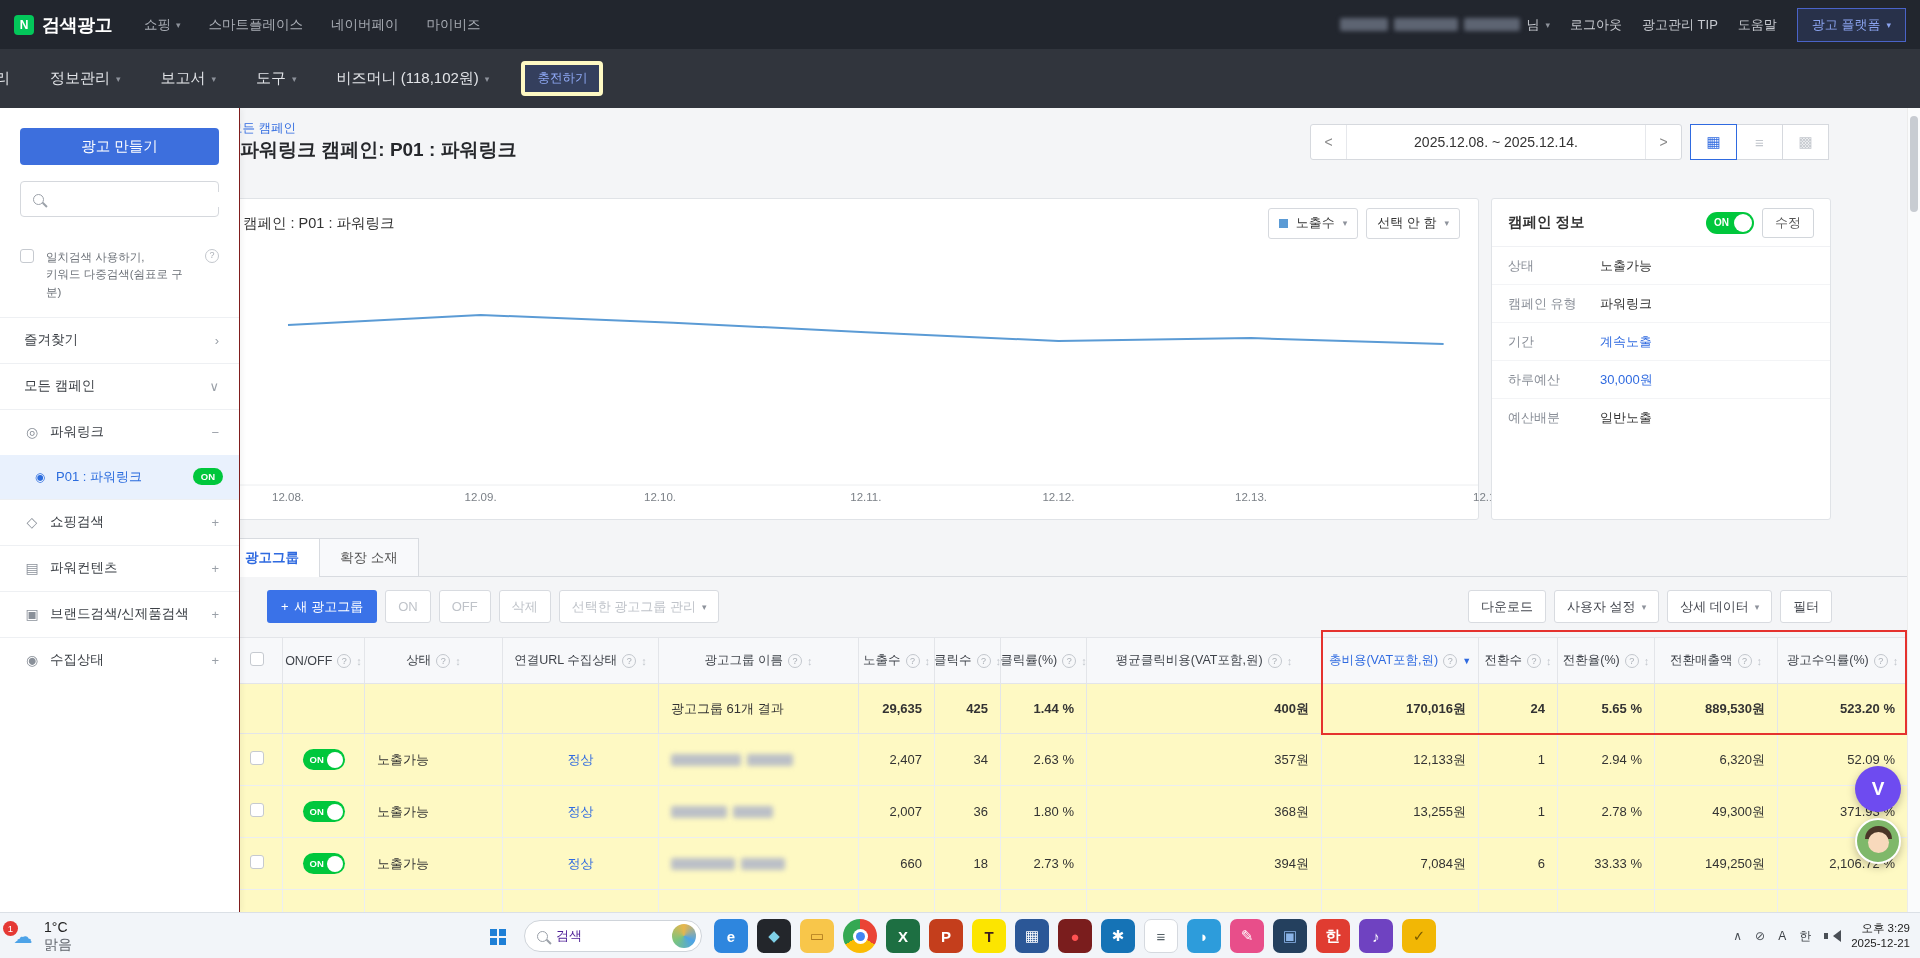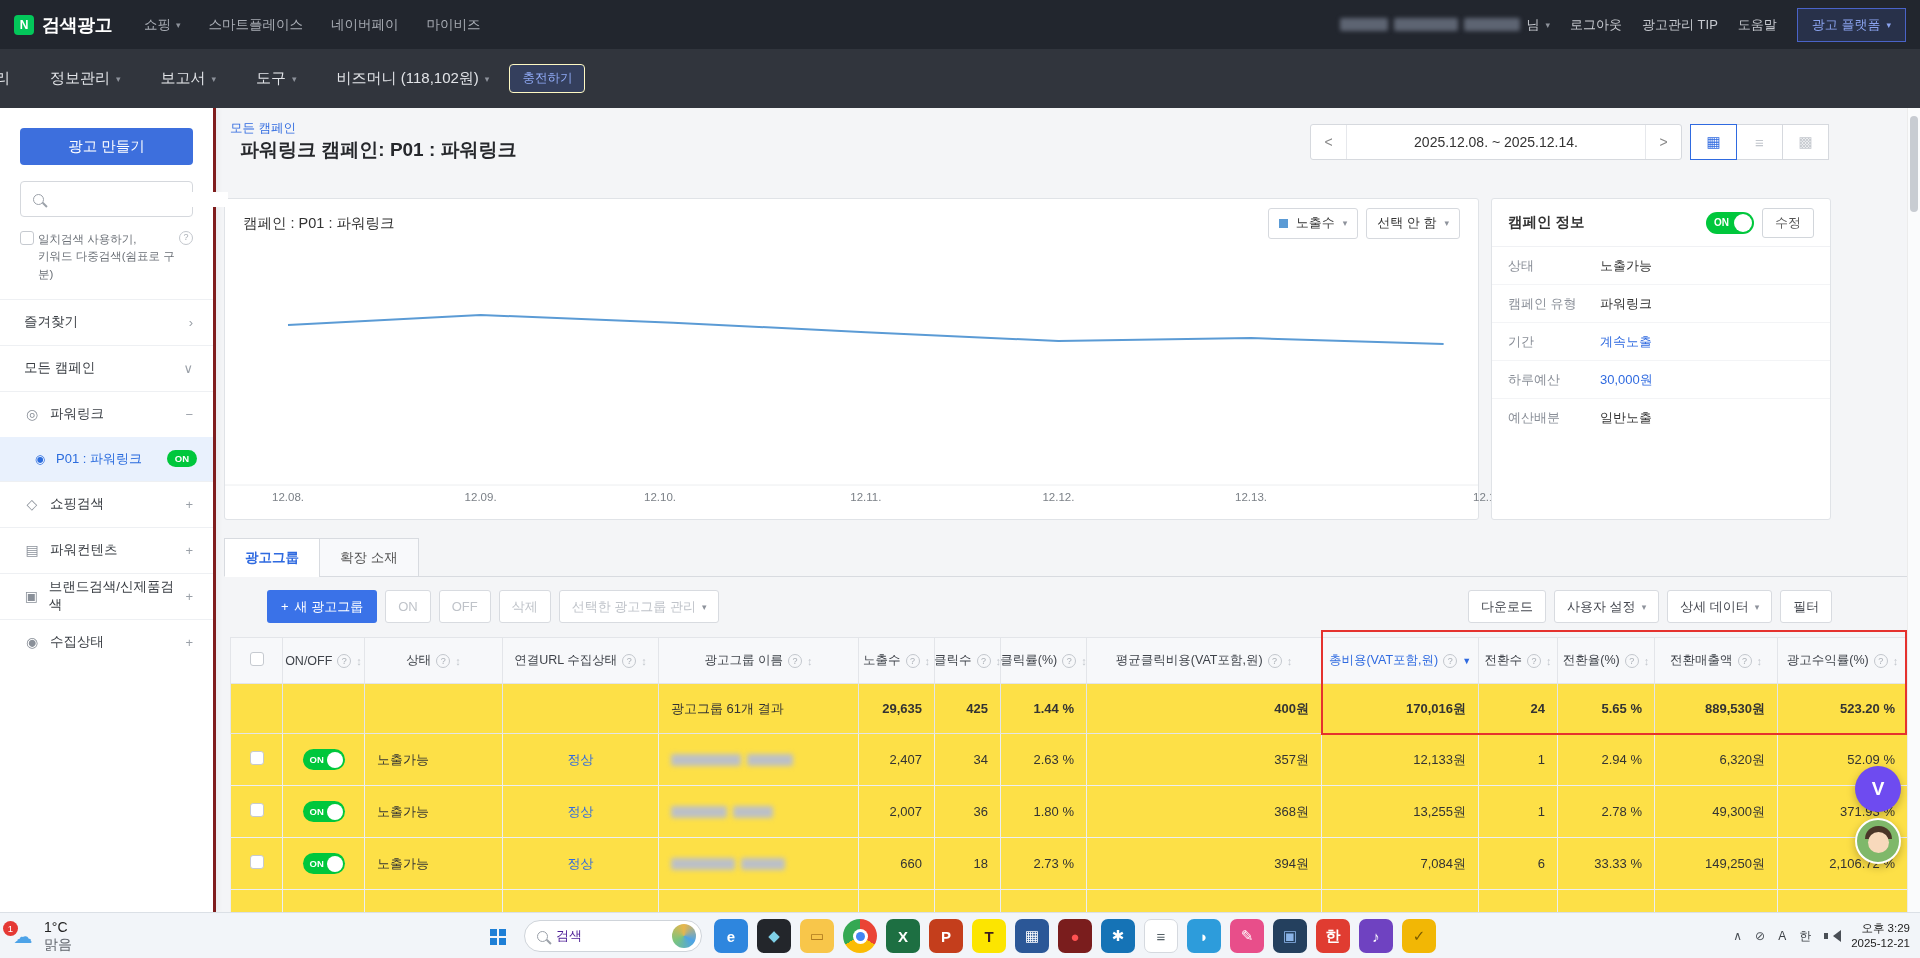--- a/index.html
+++ b/index.html
@@ -16,31 +16,31 @@
 .caret{font-size:9px;color:#8d929b}
 .top-right{margin-left:auto;display:flex;align-items:center;gap:20px;color:#c7cad0;font-size:13px}
 .blur-name{display:flex;gap:6px;align-items:center}
 .blur-name i{display:block;height:13px;border-radius:2px;background:#5d6472;filter:blur(2px)}
 .platform-btn{border:1px solid #4a63c8;color:#8ba4f0;border-radius:0;padding:7px 14px;font-size:13px;background:rgba(58,82,160,.25);display:flex;gap:6px;align-items:center}
 
 
 .menubar{position:absolute;top:49px;left:0;width:100%;height:59px;background:#31353d;display:flex;align-items:center;z-index:30;color:#e2e4e8;font-size:15px}
 .menubar-items{display:flex;gap:40px;align-items:center;margin-left:-50px}
 .menubar .it{display:flex;align-items:center;gap:6px}
-.charge-btn{margin-left:20px;border:1px solid #fef9c3;color:#8fa9f5;background:rgba(63,94,190,.25);border-radius:4px;padding:5px 12px;font-size:12.5px}
-
-
-.sidebar{position:absolute;top:108px;left:0;width:216px;bottom:46px;background:#fff;border-right:3px solid #7f1d1d;z-index:20;box-shadow:2px 0 6px rgba(0,0,0,.05)}
+.charge-btn{margin-left:32px;border:4px solid #fef9c3;color:#8fa9f5;background:rgba(63,94,190,.25);border-radius:4px;padding:5px 12px;font-size:12.5px}
+
+
+.sidebar{position:absolute;top:108px;left:0;width:240px;bottom:46px;background:#fff;border-right:1px solid #7f1d1d;z-index:20;box-shadow:2px 0 6px rgba(0,0,0,.05)}
 .sb-top{padding:20px 20px 0}
 .create-btn{width:100%;height:37px;background:#3d6fdd;color:#fff;border:none;border-radius:4px;font-size:14.5px;cursor:pointer}
 .sb-search{margin-top:16px;height:36px;border:1px solid #d5d8dd;border-radius:4px;display:flex;align-items:center;padding:0 12px;gap:8px;background:#fff}
 .sb-search input{border:none;outline:none;flex:1;font-size:13px}
 .mag{width:11px;height:11px;border:1.5px solid #9ba1a9;border-radius:50%;position:relative;flex:none}
 .mag::after{content:"";position:absolute;width:6px;height:1.5px;background:#9ba1a9;transform:rotate(45deg);right:-5px;bottom:-2px}
-.sb-check{margin:14px 0 16px;display:flex;gap:4px;font-size:11.5px;color:#6b7077;line-height:1.5;position:relative}
+.sb-check{margin:32px 0 16px;display:flex;gap:12px;font-size:11.5px;color:#6b7077;line-height:1.5;position:relative}
 .cbox{width:14px;height:14px;border:1px solid #c6cad0;border-radius:3px;background:#fff;flex:none;display:inline-block}
 .q{display:inline-flex;width:14px;height:14px;border-radius:50%;border:1px solid #c3c7cd;color:#a9aeb5;font-size:9px;align-items:center;justify-content:center;flex:none}
 .sb-row{height:46px;display:flex;align-items:center;padding:0 20px 0 24px;border-top:1px solid #eef0f3;font-size:13.5px;color:#3c4046;gap:10px}
 .sb-row .right{margin-left:auto;color:#9aa0a8;font-size:13px}
 .s-ic{color:#8a9099;font-size:14px;width:16px;text-align:center}
 .sel-row{height:44px;background:#e9f1fd;color:#2b6cde;display:flex;align-items:center;padding:0 16px 0 32px;font-size:13px;gap:8px}
 .on-badge{margin-left:auto;background:#00c73c;color:#fff;font-size:9.5px;font-weight:bold;border-radius:9px;padding:3px 8px}
 
 
 .breadcrumb{position:absolute;left:230px;top:120px;color:#2f6ae0;font-size:12.5px;z-index:1}
@@ -82,21 +82,21 @@
 .tab+.tab{margin-left:-1px}
 .tab.active{background:#fff;color:#2f6ae0;font-weight:bold;border-bottom:1px solid #fff}
 .toolbar-left{position:absolute;left:267px;top:590px;display:flex;gap:8px;z-index:1;align-items:center}
 .btn-blue{height:33px;background:#3a72e8;color:#fff;border:none;border-radius:3px;padding:0 14px;font-size:13px;display:flex;align-items:center;gap:6px;cursor:pointer}
 .btn{height:33px;background:#fff;border:1px solid #d8dbe0;border-radius:3px;padding:0 12px;font-size:13px;color:#454850;display:flex;align-items:center;gap:6px;cursor:pointer}
 .btn.dis{color:#bfc3c9}
 .toolbar-right{position:absolute;top:590px;left:1468px;display:flex;gap:8px;z-index:1}
 
 
 .table-wrap{position:absolute;left:230px;top:637px;z-index:1}
-table{border-collapse:collapse;table-layout:fixed;width:1677px;background:#fde047;font-size:13px}
+table{border-collapse:collapse;table-layout:fixed;width:1677px;background:#fef9c3;font-size:13px}
 thead th{height:46px;background:#f7f8fa;border:1px solid #e3e5e9;font-weight:normal;font-size:12.5px;color:#3f434a;padding:0 4px}
 .th-in{display:flex;align-items:center;justify-content:center;gap:5px;white-space:nowrap}
 tbody td{height:52px;border:1px solid #eceef1;padding:0 12px;white-space:nowrap}
 tr.summary td{height:50px;border-color:#e3e5e9}
 tr.summary .b{font-weight:bold}
 .num{text-align:right}
 .link{color:#2f6ae0}
 .ctr{text-align:center}
 .sort{color:#c3c7cd;font-size:11px}
 .sort-desc{color:#2f6ae0;font-size:9px}

